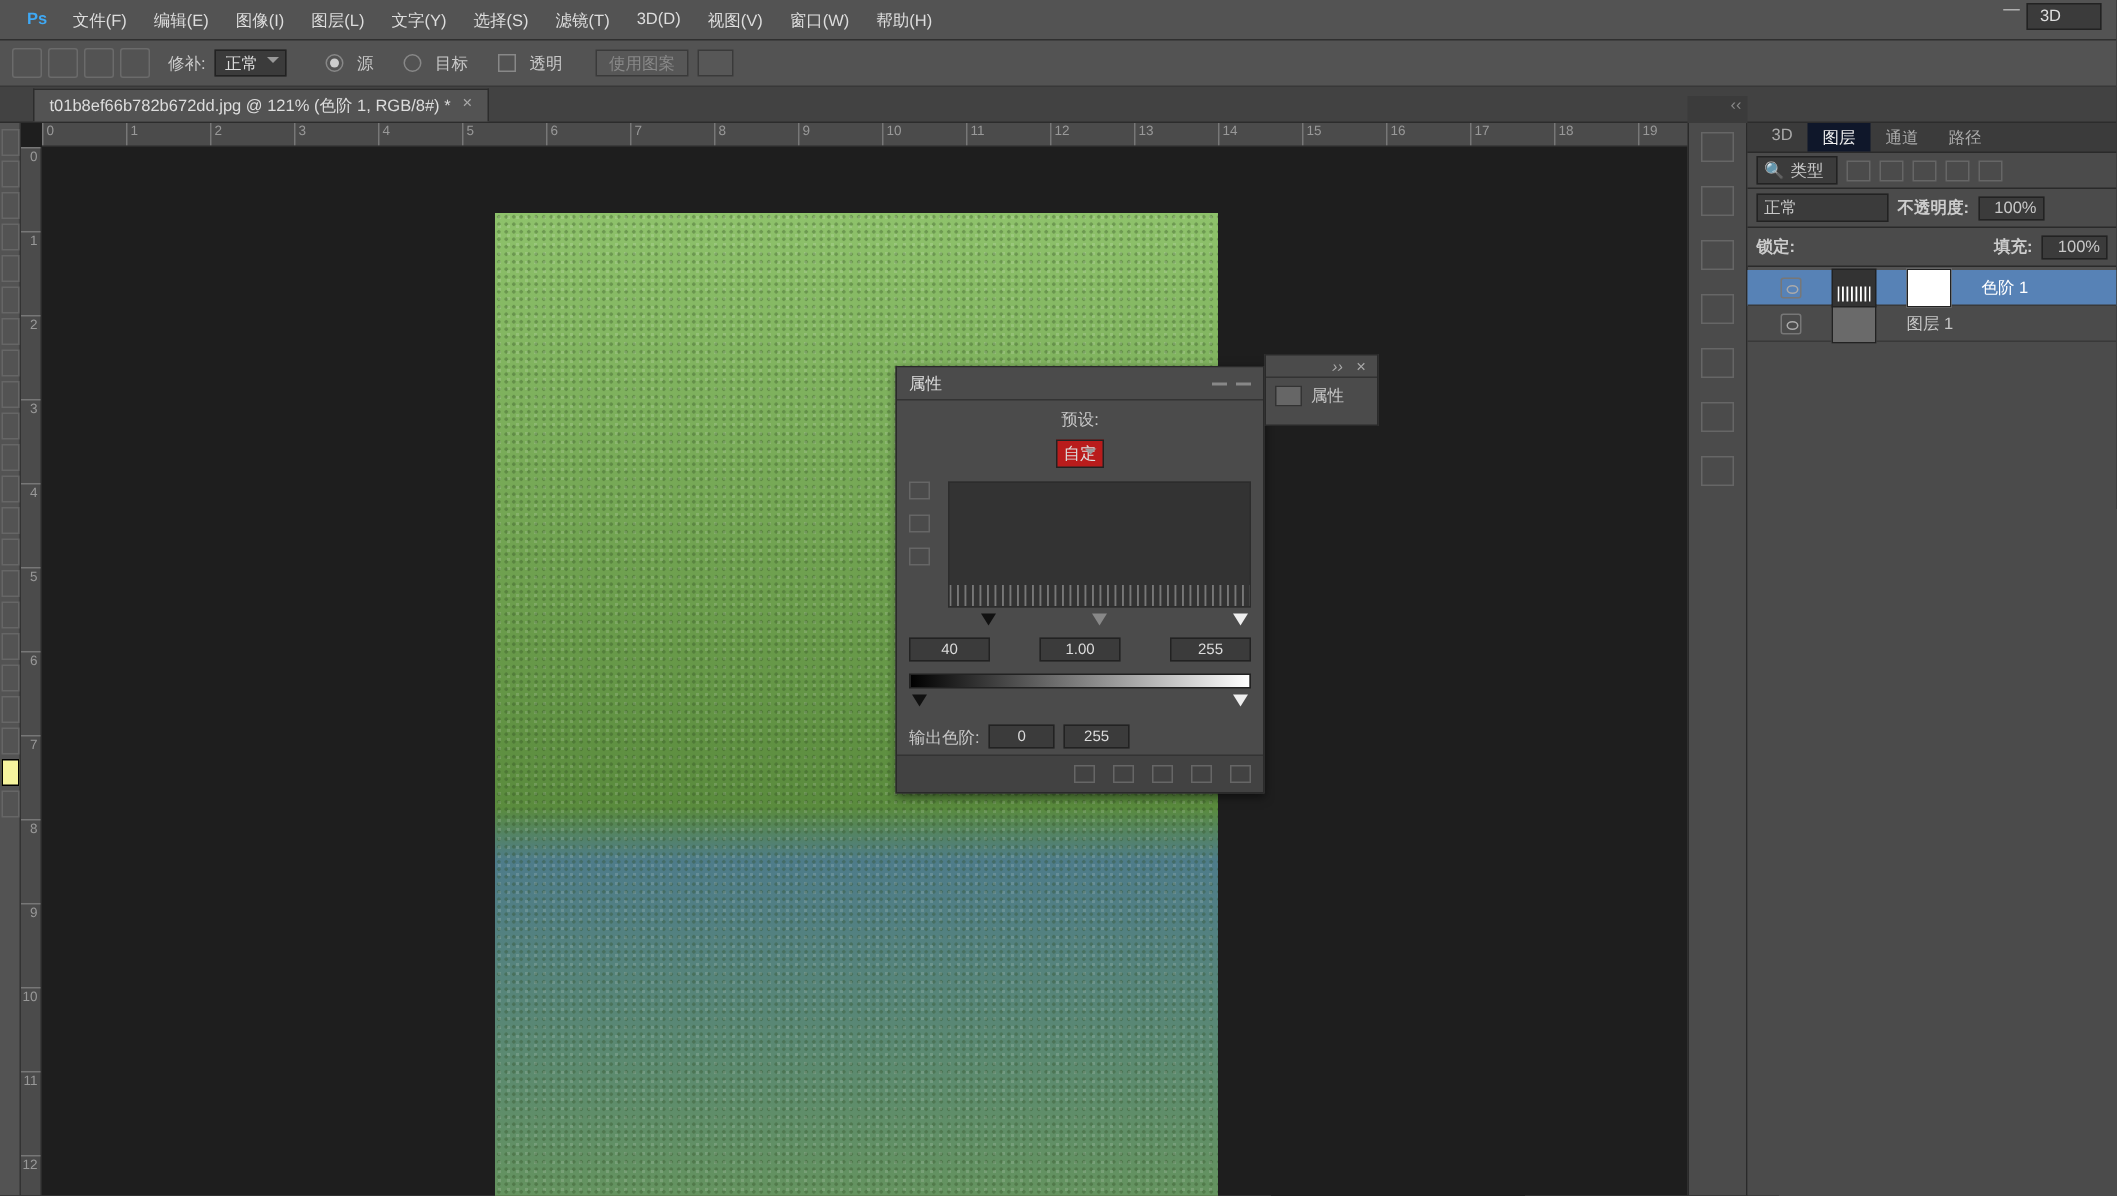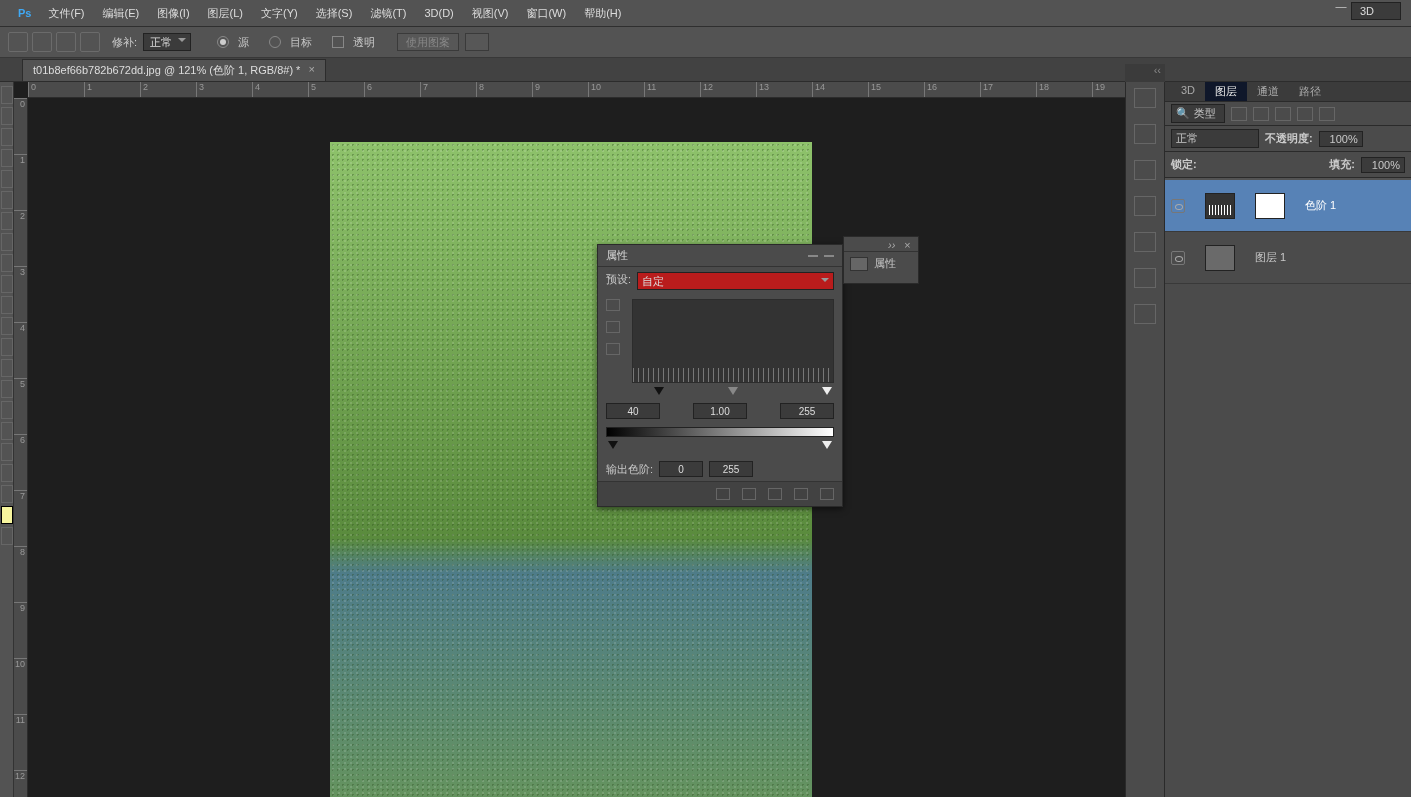--- a/index.html
+++ b/index.html
@@ -34,21 +34,21 @@
 .ltools .swatch{ background:#f7f59e; border:1px solid #000;}
 .canvas { position:absolute; left:330px; top:60px; width:482px; height:720px; background:#7ea85a; overflow:hidden;}
 .canvas::before{content:"";position:absolute;inset:0;background:radial-gradient(#fff2 1px, transparent 1px), radial-gradient(#2d4a1f55 1px, transparent 1px), linear-gradient(#8ec26b,#5a8b3d 55%, #4e7c8a 60%, #6b9a52);background-size:6px 6px, 5px 5px, 100% 100%;}
 
 .props { position:absolute; left:597px; top:244px; width:246px; background:#4b4b4b; border:1px solid #2a2a2a; box-shadow:0 2px 6px #0008; }
 .props .tab { background:#4b4b4b; padding:3px 8px; color:#ddd; border-bottom:1px solid #333; display:flex; justify-content:space-between;}
 .props .tab .ic{display:flex;gap:6px;}
 .props .tab .ic i{width:10px;height:2px;background:#888; align-self:center;}
 .props .head { display:flex; align-items:center; gap:6px; padding:4px 8px; border-bottom:1px solid #333;}
 .props .head .ib{width:18px;height:14px;border:1px solid #333;background:#666;}
-.props .row { display:flex; gap:6px; padding:5px 8px;}
+.props .row { display:flex; align-items:center; gap:6px; padding:5px 8px;flex-direction:column;}
 .props .sel { flex:1; background:#b91c1c; border:1px solid #222; color:#ddd; padding:1px 4px; height:18px; position:relative;}
 .props .sel .arrow{position:absolute;right:4px;top:5px;border-left:4px solid transparent;border-right:4px solid transparent;border-top:4px solid #999;}
 .props .histo { margin:4px 8px; height:84px; border:1px solid #2c2c2c; background:#333; position:relative;}
 .props .histo::after{content:"";position:absolute;left:0;right:0;bottom:0;height:14px;background:linear-gradient(90deg,#777 0,#777 1px,transparent 1px) 0 0/5px 100%;}
 .props .sliders{position:relative;height:12px;margin:0 8px;}
 .tri{position:absolute;width:0;height:0;border-left:5px solid transparent;border-right:5px solid transparent;}
 .tri.black{border-top:8px solid #111;left:22px;}
 .tri.gray{border-top:8px solid #888;left:50%;margin-left:-5px;}
 .tri.white{border-top:8px solid #eee;right:2px;}
 .props .inputs{display:flex;gap:8px;justify-content:space-between;padding:4px 8px;}
@@ -68,21 +68,21 @@
 .rtabs span{padding:2px 10px;color:#aaa;cursor:pointer;}
 .rtabs span.act{background:#0f172a;color:#eee;}
 .rtoolbar{position:absolute;right:0;top:102px;width:246px;height:24px;background:#4b4b4b;display:flex;align-items:center;padding:0 6px;gap:6px;border-bottom:1px solid #2a2a2a;}
 .rtoolbar .sel{background:#3b3b3b;border:1px solid #222;padding:1px 4px;display:flex;align-items:center;gap:4px;}
 .rtoolbar .ico{width:16px;height:14px;border:1px solid #666;}
 .rrow{position:absolute;right:0;width:246px;height:26px;background:#4b4b4b;display:flex;align-items:center;padding:0 6px;gap:6px;border-bottom:1px solid #2a2a2a;}
 .rrow .sel{background:#3b3b3b;border:1px solid #222;padding:1px 4px;flex:0 0 88px;}
 .rrow .lab{color:#ccc;font-weight:bold;}
 .rrow .valbox{background:#3b3b3b;border:1px solid #222;padding:1px 4px;width:44px;text-align:right;}
 .layerlist{position:absolute;right:0;top:180px;bottom:0;width:246px;background:#4b4b4b;}
-.layer{display:flex;align-items:center;height:52px;border-bottom:1px solid #393939;padding:0 6px;gap:20px;}
+.layer{display:flex;align-items:center;height:24px;border-bottom:1px solid #393939;padding:0 22px;gap:20px;}
 .layer.sel{background:#5782b6;color:#fff;}
 .eye{width:14px;height:14px;border:1px solid #777;border-radius:2px;position:relative;}
 .eye::after{content:"";position:absolute;left:3px;top:4px;width:6px;height:4px;border:1px solid #aaa;border-radius:50%;}
 .thumb{width:30px;height:26px;background:#888;border:1px solid #222;}
 .thumb.levels{background:linear-gradient(#333,#333);position:relative;}
 .thumb.levels::after{content:"";position:absolute;left:3px;right:3px;bottom:3px;height:10px;background:linear-gradient(90deg,#fff 0,#fff 1px,transparent 1px) 0 0/3px 100%;}
 .thumb.mask{background:#fff;}
 .thumb.forest{background:linear-gradient(#7fa654 60%,#5a7fb0);}
 .lock{margin-left:auto;color:#999;}
 .midstrip{position:absolute;right:246px;top:82px;width:40px;bottom:0;background:#4b4b4b;border-left:1px solid #2a2a2a;border-right:1px solid #2a2a2a;display:flex;flex-direction:column;align-items:center;padding-top:6px;gap:16px;}

